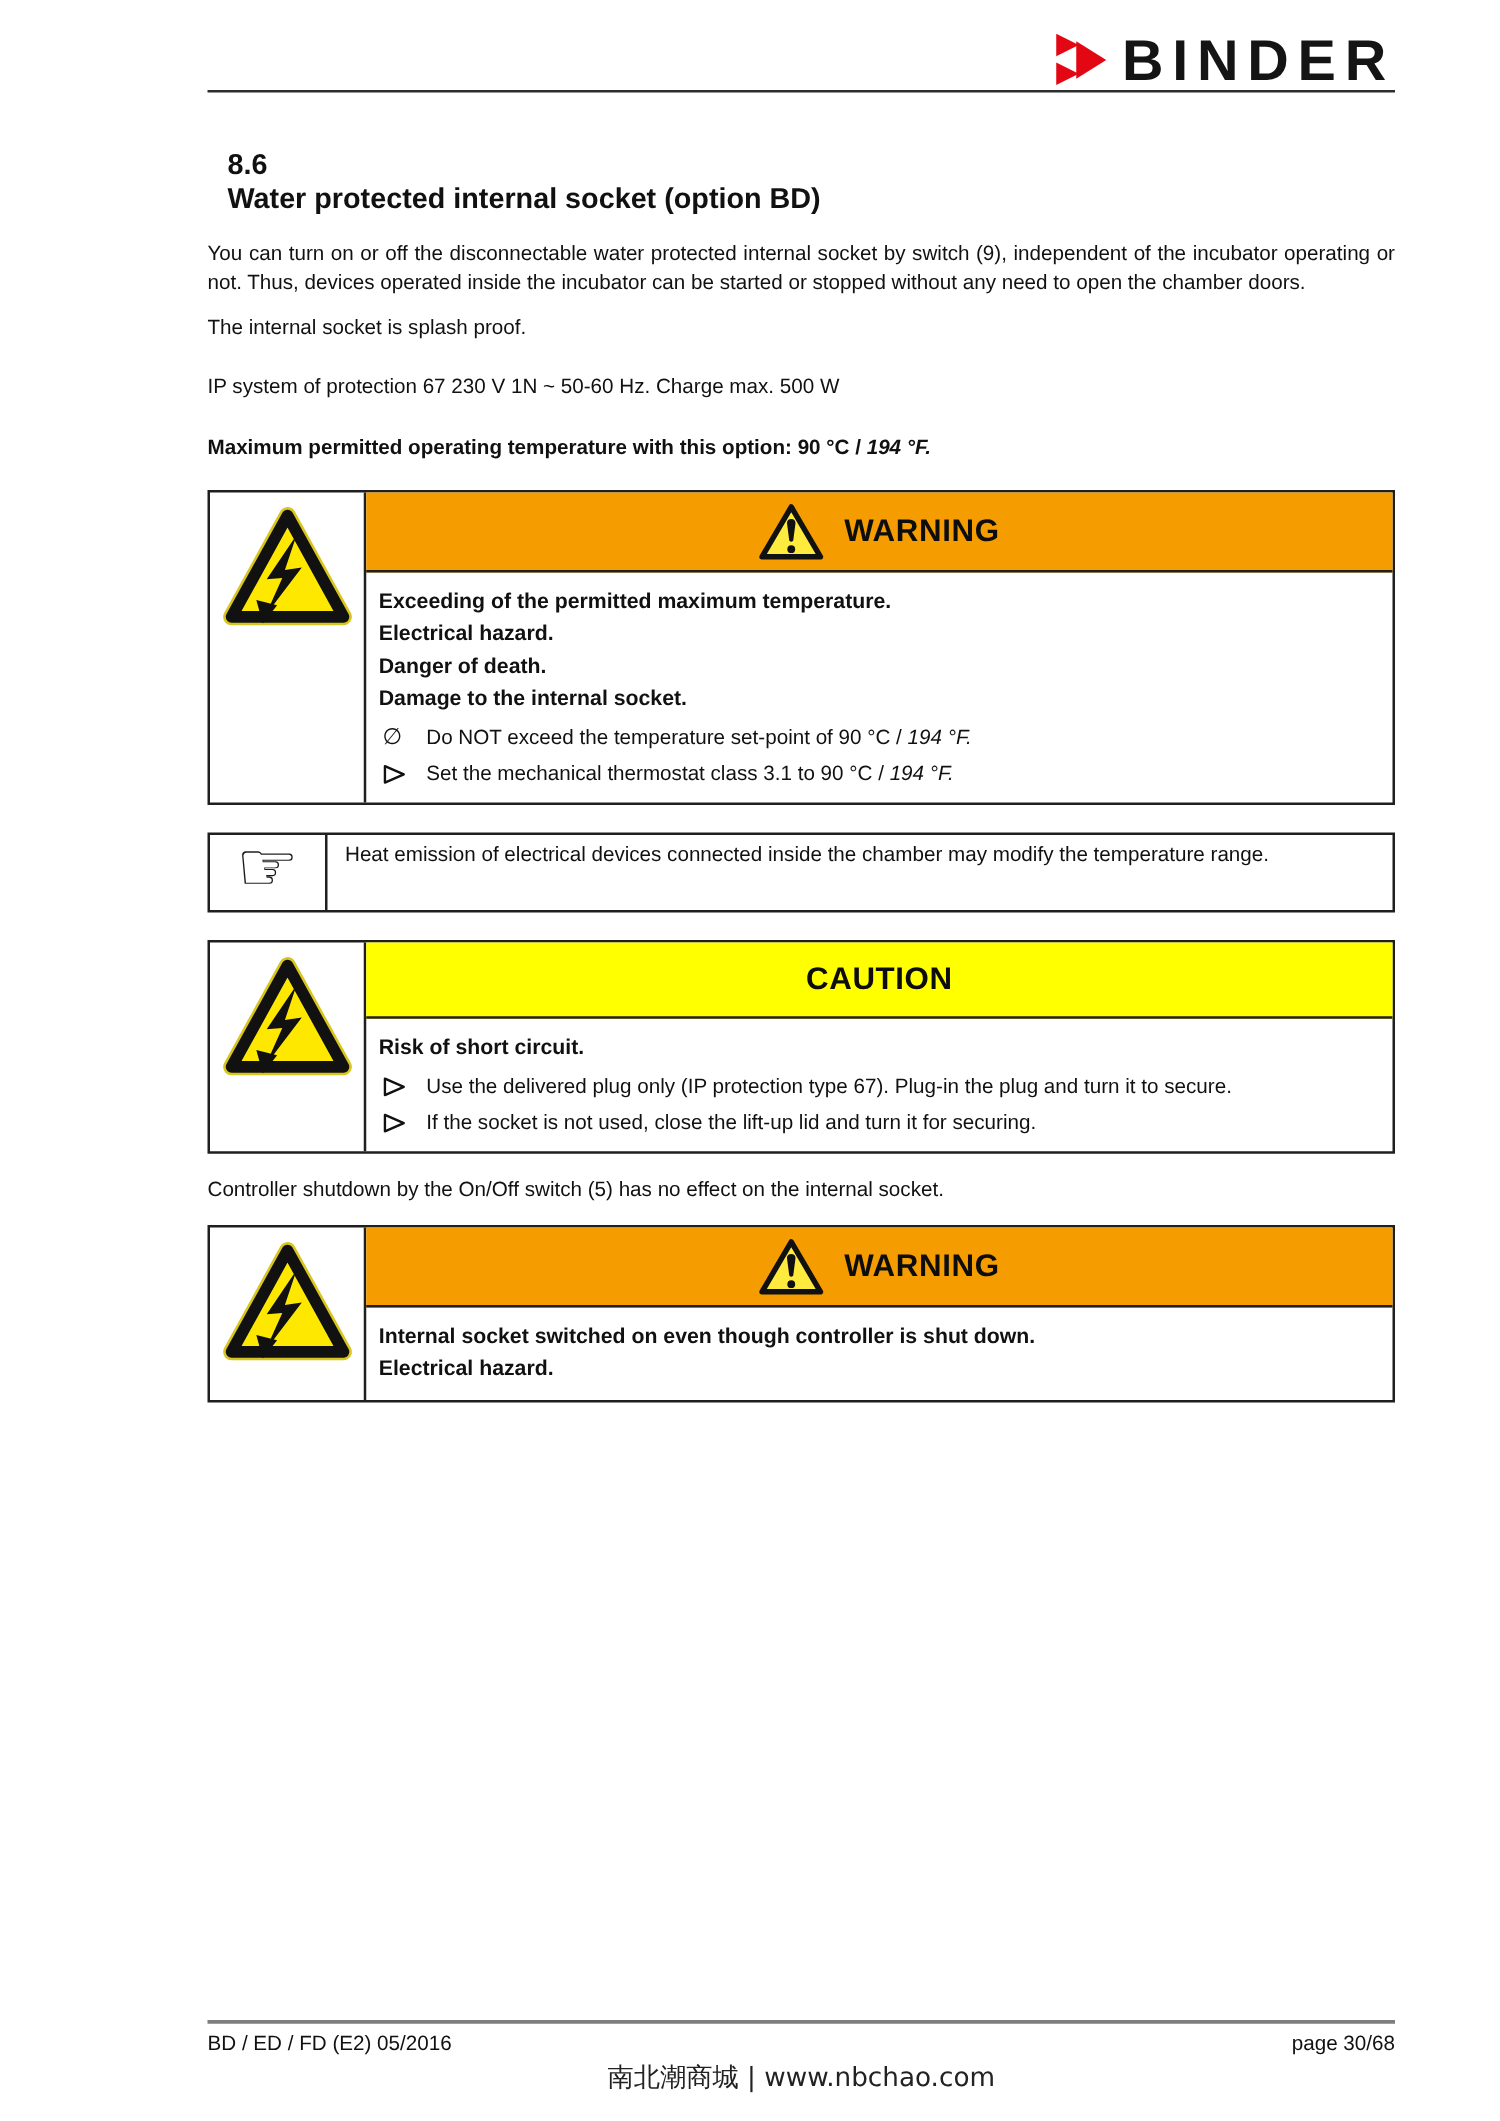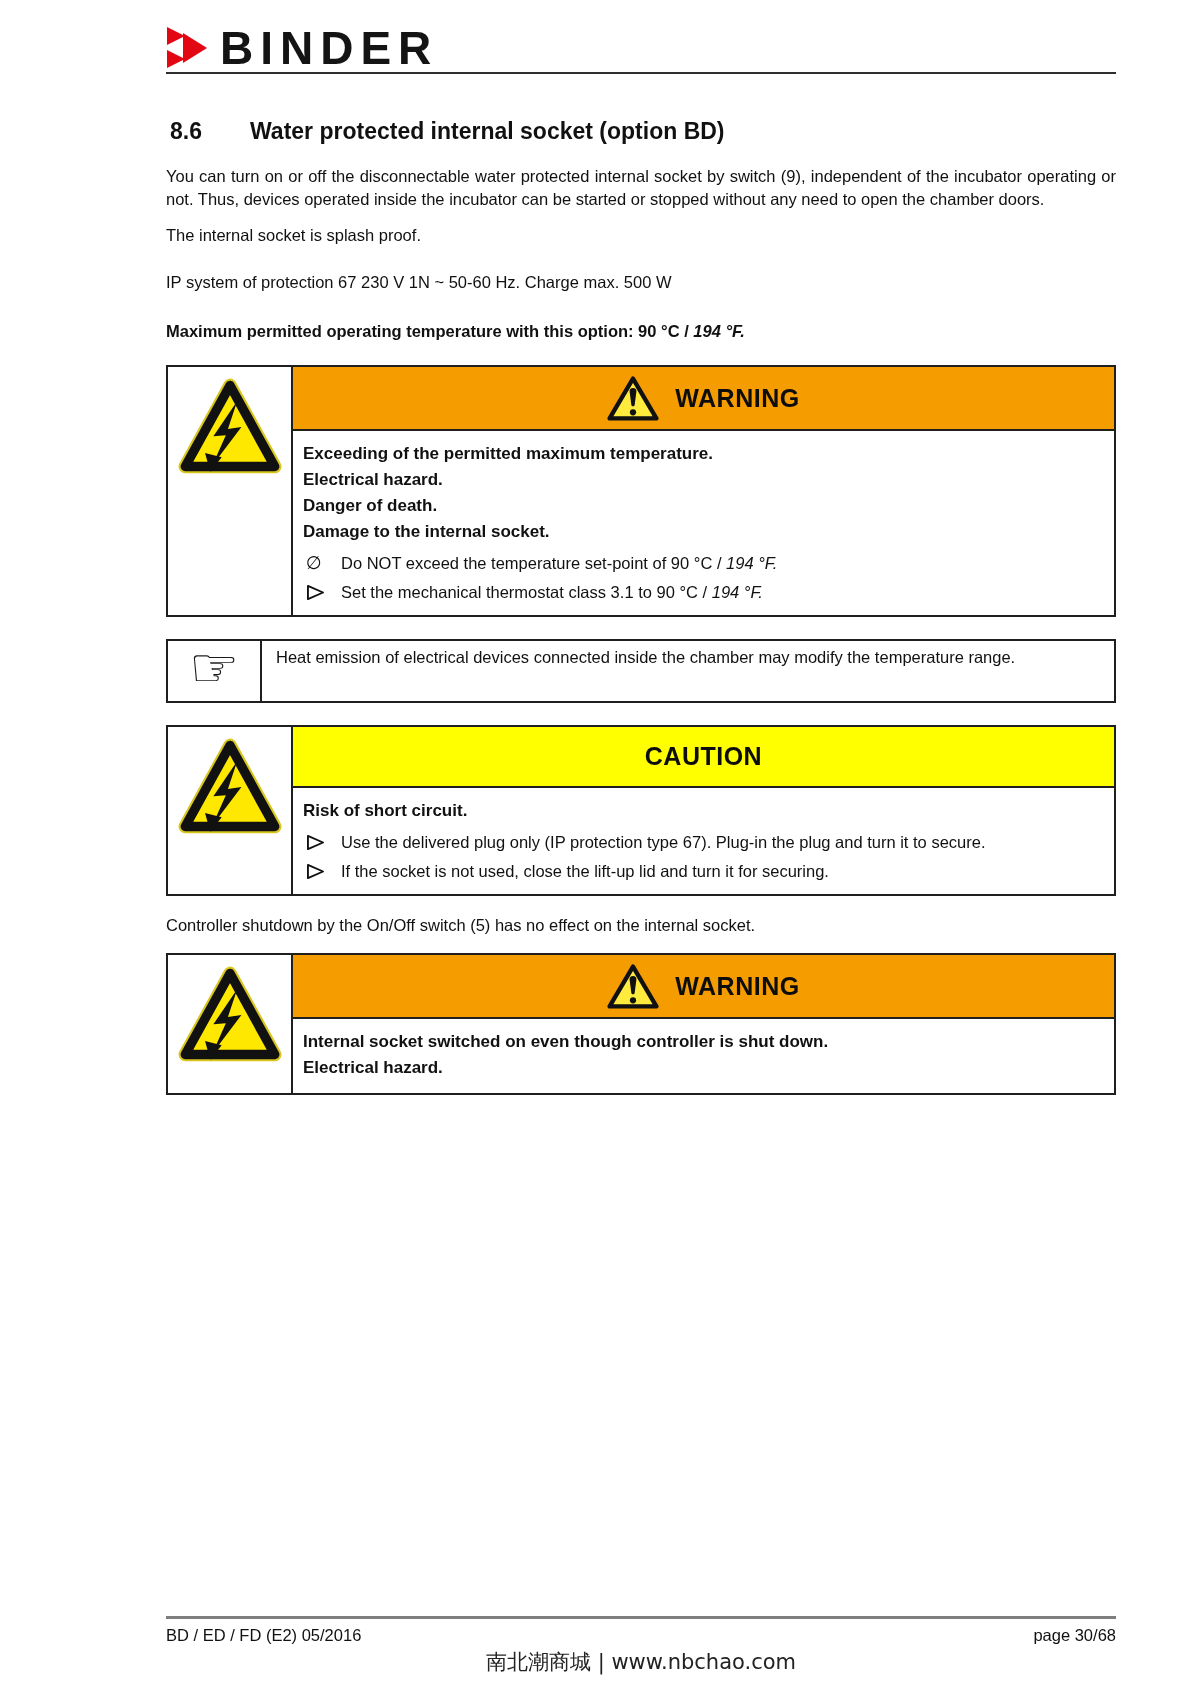--- a/index.html
+++ b/index.html
@@ -2,27 +2,27 @@
 <html><head>
 <meta charset="utf-8">
 <style>
   * { margin:0; padding:0; box-sizing:border-box; }
   html,body { background:#ffffff; }
   body { font-family:"Liberation Sans","DejaVu Sans",sans-serif; color:#111; }
   .page { position:relative; width:1200px; height:1697px; background:#fff; overflow:hidden; }
   .content { position:relative; margin:0 84px 0 166px; width:950px; }
 
   
-  .logo-row { display:flex; align-items:center; padding-top:24px; height:72px; gap:12px; }
+  .logo-row { display:flex; justify-content:flex-end; align-items:center; padding-top:24px; height:72px; gap:12px; }
   .logo-mark { width:42px; height:44px; flex:0 0 auto; }
   .brand-text { font-weight:bold; font-size:46px; letter-spacing:7px; color:#141414; line-height:1; }
   .header-rule { border-top:2px solid #2e2e2e; }
 
   
-  .heading { display:flex; margin:44px 0 20px 4px; font-weight:bold; font-size:23px; }
+  .heading { display:flex; margin:44px 0 20px 16px; font-weight:bold; font-size:23px;flex-direction:column; }
   .heading-num { width:80px; flex:0 0 auto; }
   p.body { font-size:16.5px; line-height:23px; }
   .p-intro { text-align:justify; }
   .p-splash { margin-top:13px; }
   .p-ip { margin-top:24px; }
   .p-maxtemp { margin-top:26px; font-weight:bold; }
   .p-maxtemp i { font-style:italic; }
   .p-controller { margin-top:18px; margin-bottom:16px; }
 
   

